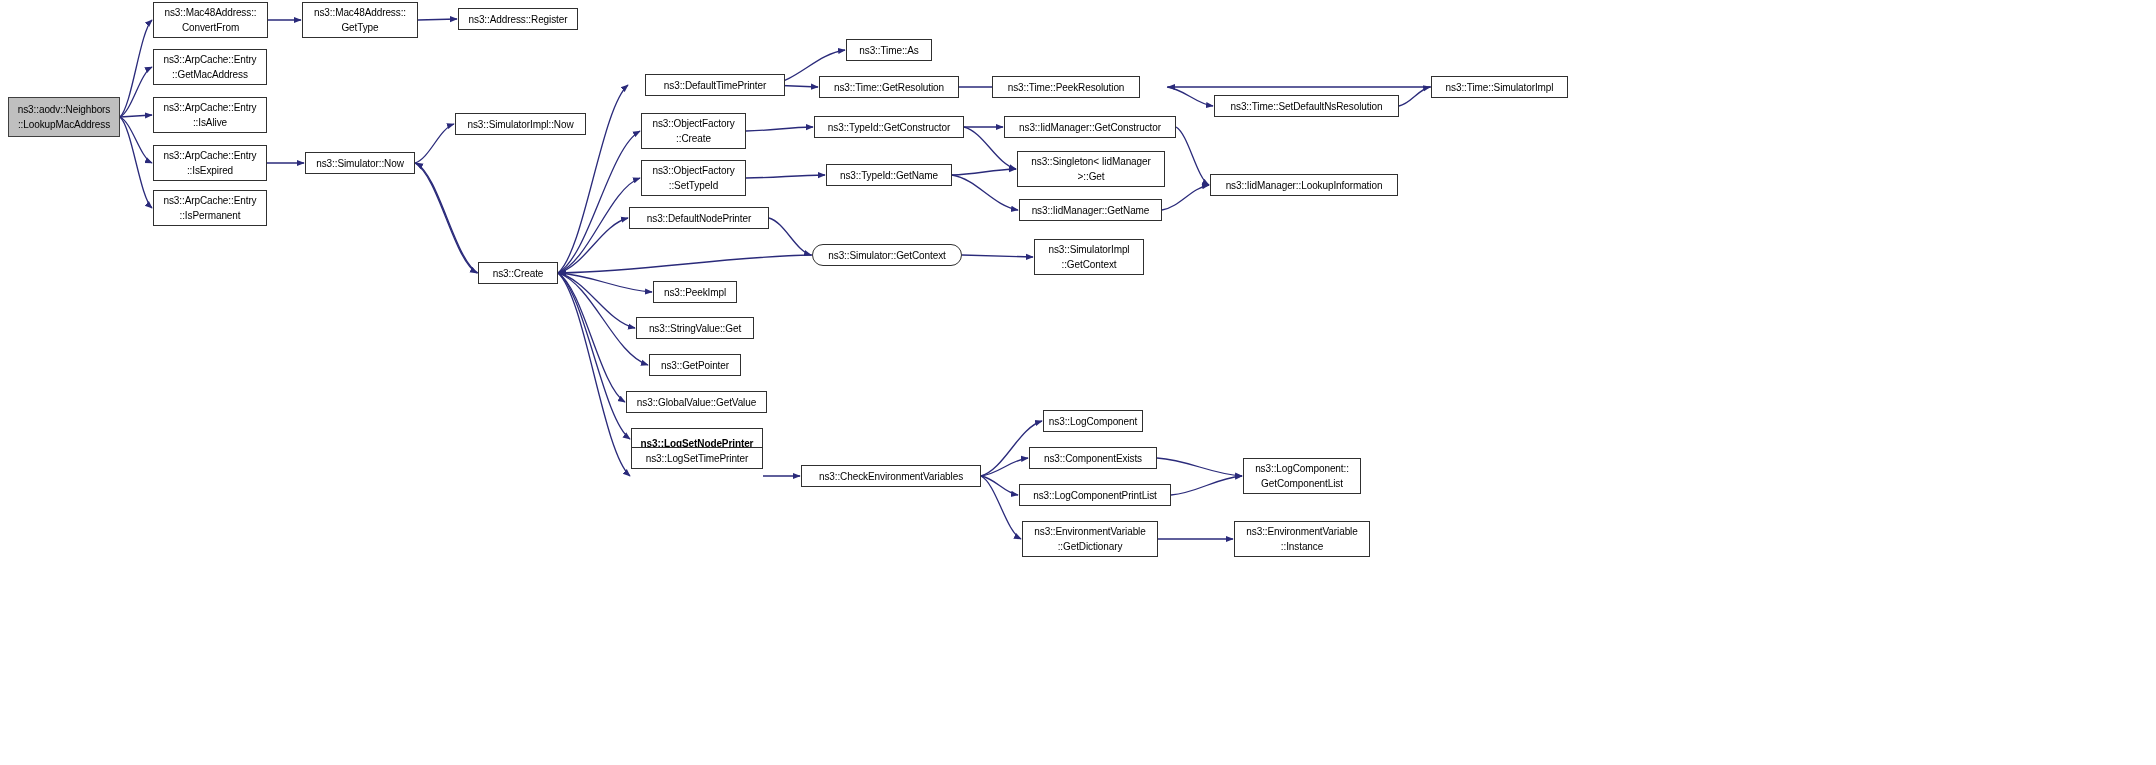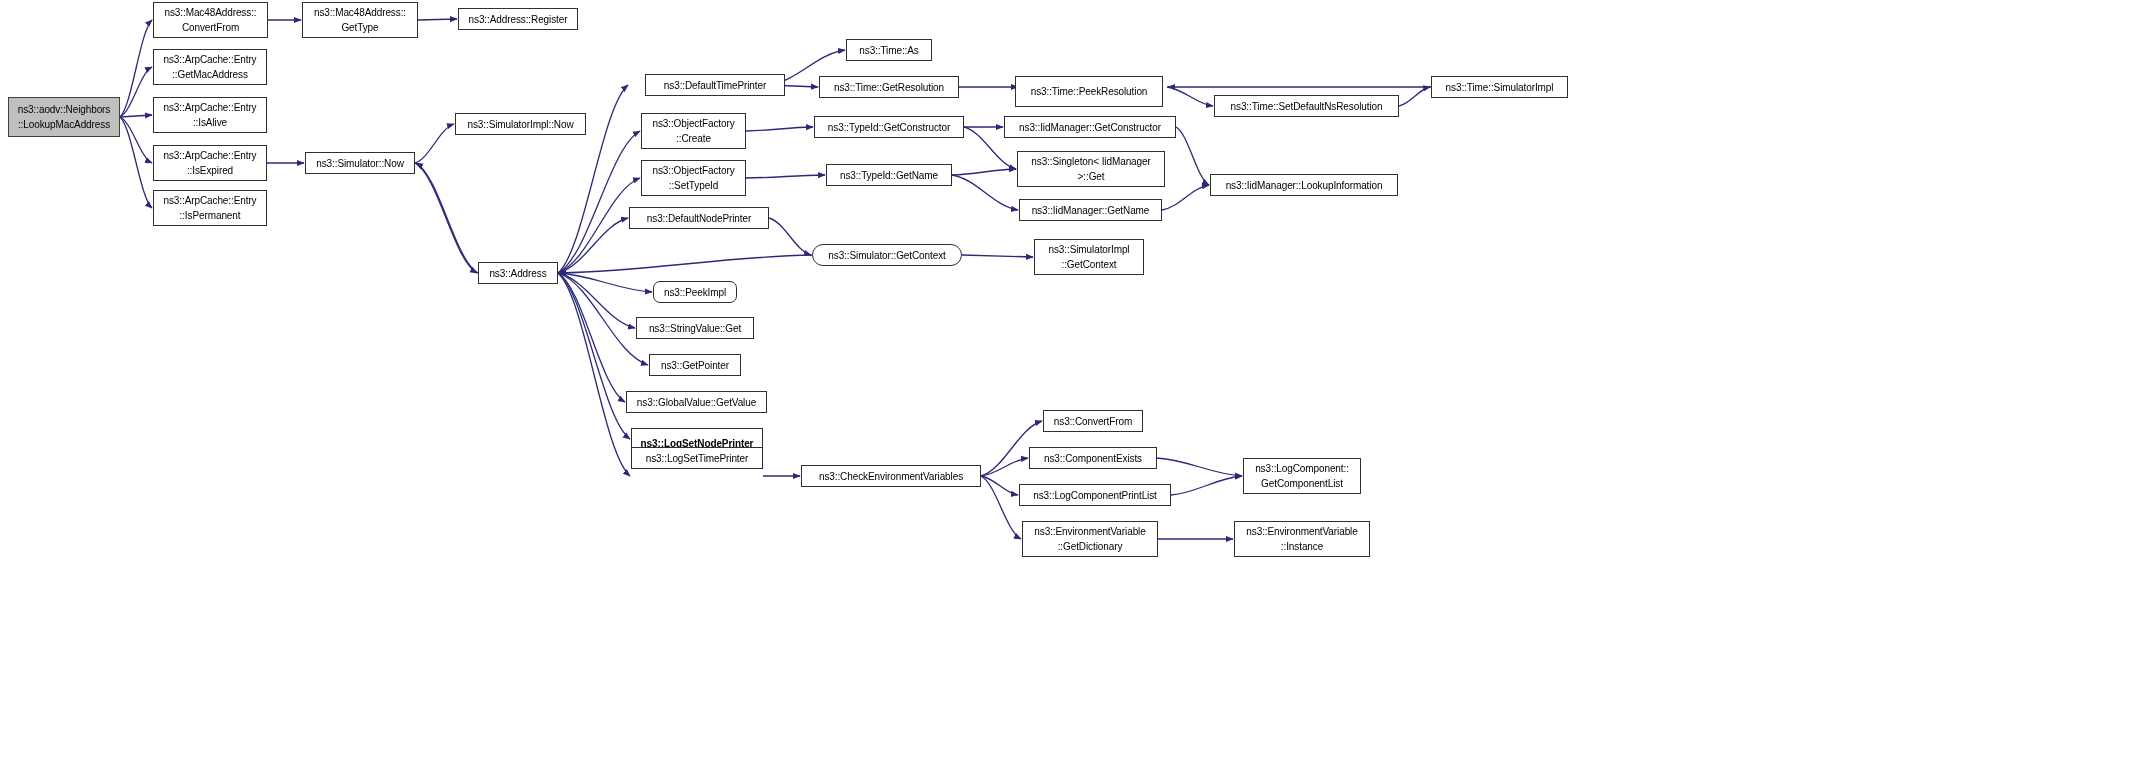--- a/index.html
+++ b/index.html
@@ -117,47 +117,47 @@
       <div class="node" style="left: 153px; top: 49px; width: 114px; height: 36px;"><span class="node-label">ns3::ArpCache::Entry
 ::GetMacAddress</span></div>
       <div class="node" style="left: 153px; top: 97px; width: 114px; height: 36px;"><span class="node-label">ns3::ArpCache::Entry
 ::IsAlive</span></div>
       <div class="node" style="left: 153px; top: 145px; width: 114px; height: 36px;"><span class="node-label">ns3::ArpCache::Entry
 ::IsExpired</span></div>
       <div class="node" style="left: 153px; top: 190px; width: 114px; height: 36px;"><span class="node-label">ns3::ArpCache::Entry
 ::IsPermanent</span></div>
       <div class="node" style="left: 305px; top: 152px; width: 110px; height: 22px;"><span class="node-label">ns3::Simulator::Now</span></div>
       <div class="node" style="left: 455px; top: 113px; width: 131px; height: 22px;"><span class="node-label">ns3::SimulatorImpl::Now</span></div>
-      <div class="node" style="left: 478px; top: 262px; width: 80px; height: 22px;"><span class="node-label">ns3::Address</span></div>
+      <div class="node" style="left: 478px; top: 262px; width: 80px; height: 22px;"><span class="node-label">ns3::Create</span></div>
       <div class="node" style="left: 629px; top: 74px; width: 140px; height: 22px; margin-left: 16px;"><span class="node-label">ns3::DefaultTimePrinter</span></div>
       <div class="node" style="left: 641px; top: 113px; width: 105px; height: 36px;"><span class="node-label">ns3::ObjectFactory
 ::Create</span></div>
       <div class="node" style="left: 641px; top: 160px; width: 105px; height: 36px;"><span class="node-label">ns3::ObjectFactory
 ::SetTypeId</span></div>
       <div class="node" style="left: 629px; top: 207px; width: 140px; height: 22px;"><span class="node-label">ns3::DefaultNodePrinter</span></div>
-      <div class="node" style="left: 653px; top: 281px; width: 84px; height: 22px; border-radius: 7px;"><span class="node-label">ns3::PeekImpl</span></div>
+      <div class="node" style="left: 653px; top: 281px; width: 84px; height: 22px;"><span class="node-label">ns3::PeekImpl</span></div>
       <div class="node" style="left: 636px; top: 317px; width: 118px; height: 22px;"><span class="node-label">ns3::StringValue::Get</span></div>
       <div class="node" style="left: 649px; top: 354px; width: 92px; height: 22px;"><span class="node-label">ns3::GetPointer</span></div>
       <div class="node" style="left: 626px; top: 391px; width: 141px; height: 22px;"><span class="node-label">ns3::GlobalValue::GetValue</span></div>
       <div class="node" style="left: 631px; top: 428px; width: 132px; height: 30px; font-weight: bold;"><span class="node-label">ns3::LogSetNodePrinter</span></div>
       <div class="node" style="left: 631px; top: 447px; width: 132px; height: 22px;"><span class="node-label">ns3::LogSetTimePrinter</span></div>
       <div class="node" style="left: 846px; top: 39px; width: 86px; height: 22px;"><span class="node-label">ns3::Time::As</span></div>
       <div class="node" style="left: 819px; top: 76px; width: 140px; height: 22px;"><span class="node-label">ns3::Time::GetResolution</span></div>
       <div class="node" style="left: 814px; top: 116px; width: 150px; height: 22px; justify-content: center;"><span class="node-label">ns3::TypeId::GetConstructor</span></div>
       <div class="node" style="left: 826px; top: 164px; width: 126px; height: 22px;"><span class="node-label">ns3::TypeId::GetName</span></div>
       <div class="node" style="left: 812px; top: 244px; width: 150px; height: 22px; border-radius: 11px;"><span class="node-label">ns3::Simulator::GetContext</span></div>
       <div class="node" style="left: 801px; top: 465px; width: 180px; height: 22px;"><span class="node-label">ns3::CheckEnvironmentVariables</span></div>
-      <div class="node" style="left: 1015px; top: 76px; width: 148px; height: 31px;"><span class="node-label">ns3::Time::PeekResolution</span></div>
+      <div class="node" style="left: 992px; top: 76px; width: 148px; height: 22px;"><span class="node-label">ns3::Time::PeekResolution</span></div>
       <div class="node" style="left: 1004px; top: 116px; width: 172px; height: 22px;"><span class="node-label">ns3::IidManager::GetConstructor</span></div>
       <div class="node" style="left: 1017px; top: 151px; width: 148px; height: 36px;"><span class="node-label">ns3::Singleton&lt; IidManager
 &gt;::Get</span></div>
       <div class="node" style="left: 1019px; top: 199px; width: 143px; height: 22px;"><span class="node-label">ns3::IidManager::GetName</span></div>
       <div class="node" style="left: 1034px; top: 239px; width: 110px; height: 36px;"><span class="node-label">ns3::SimulatorImpl
 ::GetContext</span></div>
-      <div class="node" style="left: 1043px; top: 410px; width: 100px; height: 22px;"><span class="node-label">ns3::ConvertFrom</span></div>
+      <div class="node" style="left: 1043px; top: 410px; width: 100px; height: 22px;"><span class="node-label">ns3::LogComponent</span></div>
       <div class="node" style="left: 1029px; top: 447px; width: 128px; height: 22px;"><span class="node-label">ns3::ComponentExists</span></div>
       <div class="node" style="left: 1019px; top: 484px; width: 152px; height: 22px;"><span class="node-label">ns3::LogComponentPrintList</span></div>
       <div class="node" style="left: 1022px; top: 521px; width: 136px; height: 36px;"><span class="node-label">ns3::EnvironmentVariable
 ::GetDictionary</span></div>
       <div class="node" style="left: 1214px; top: 95px; width: 185px; height: 22px;"><span class="node-label">ns3::Time::SetDefaultNsResolution</span></div>
       <div class="node" style="left: 1210px; top: 174px; width: 188px; height: 22px;"><span class="node-label">ns3::IidManager::LookupInformation</span></div>
       <div class="node" style="left: 1243px; top: 458px; width: 118px; height: 36px;"><span class="node-label">ns3::LogComponent::
 GetComponentList</span></div>
       <div class="node" style="left: 1234px; top: 521px; width: 136px; height: 36px;"><span class="node-label">ns3::EnvironmentVariable
 ::Instance</span></div>

